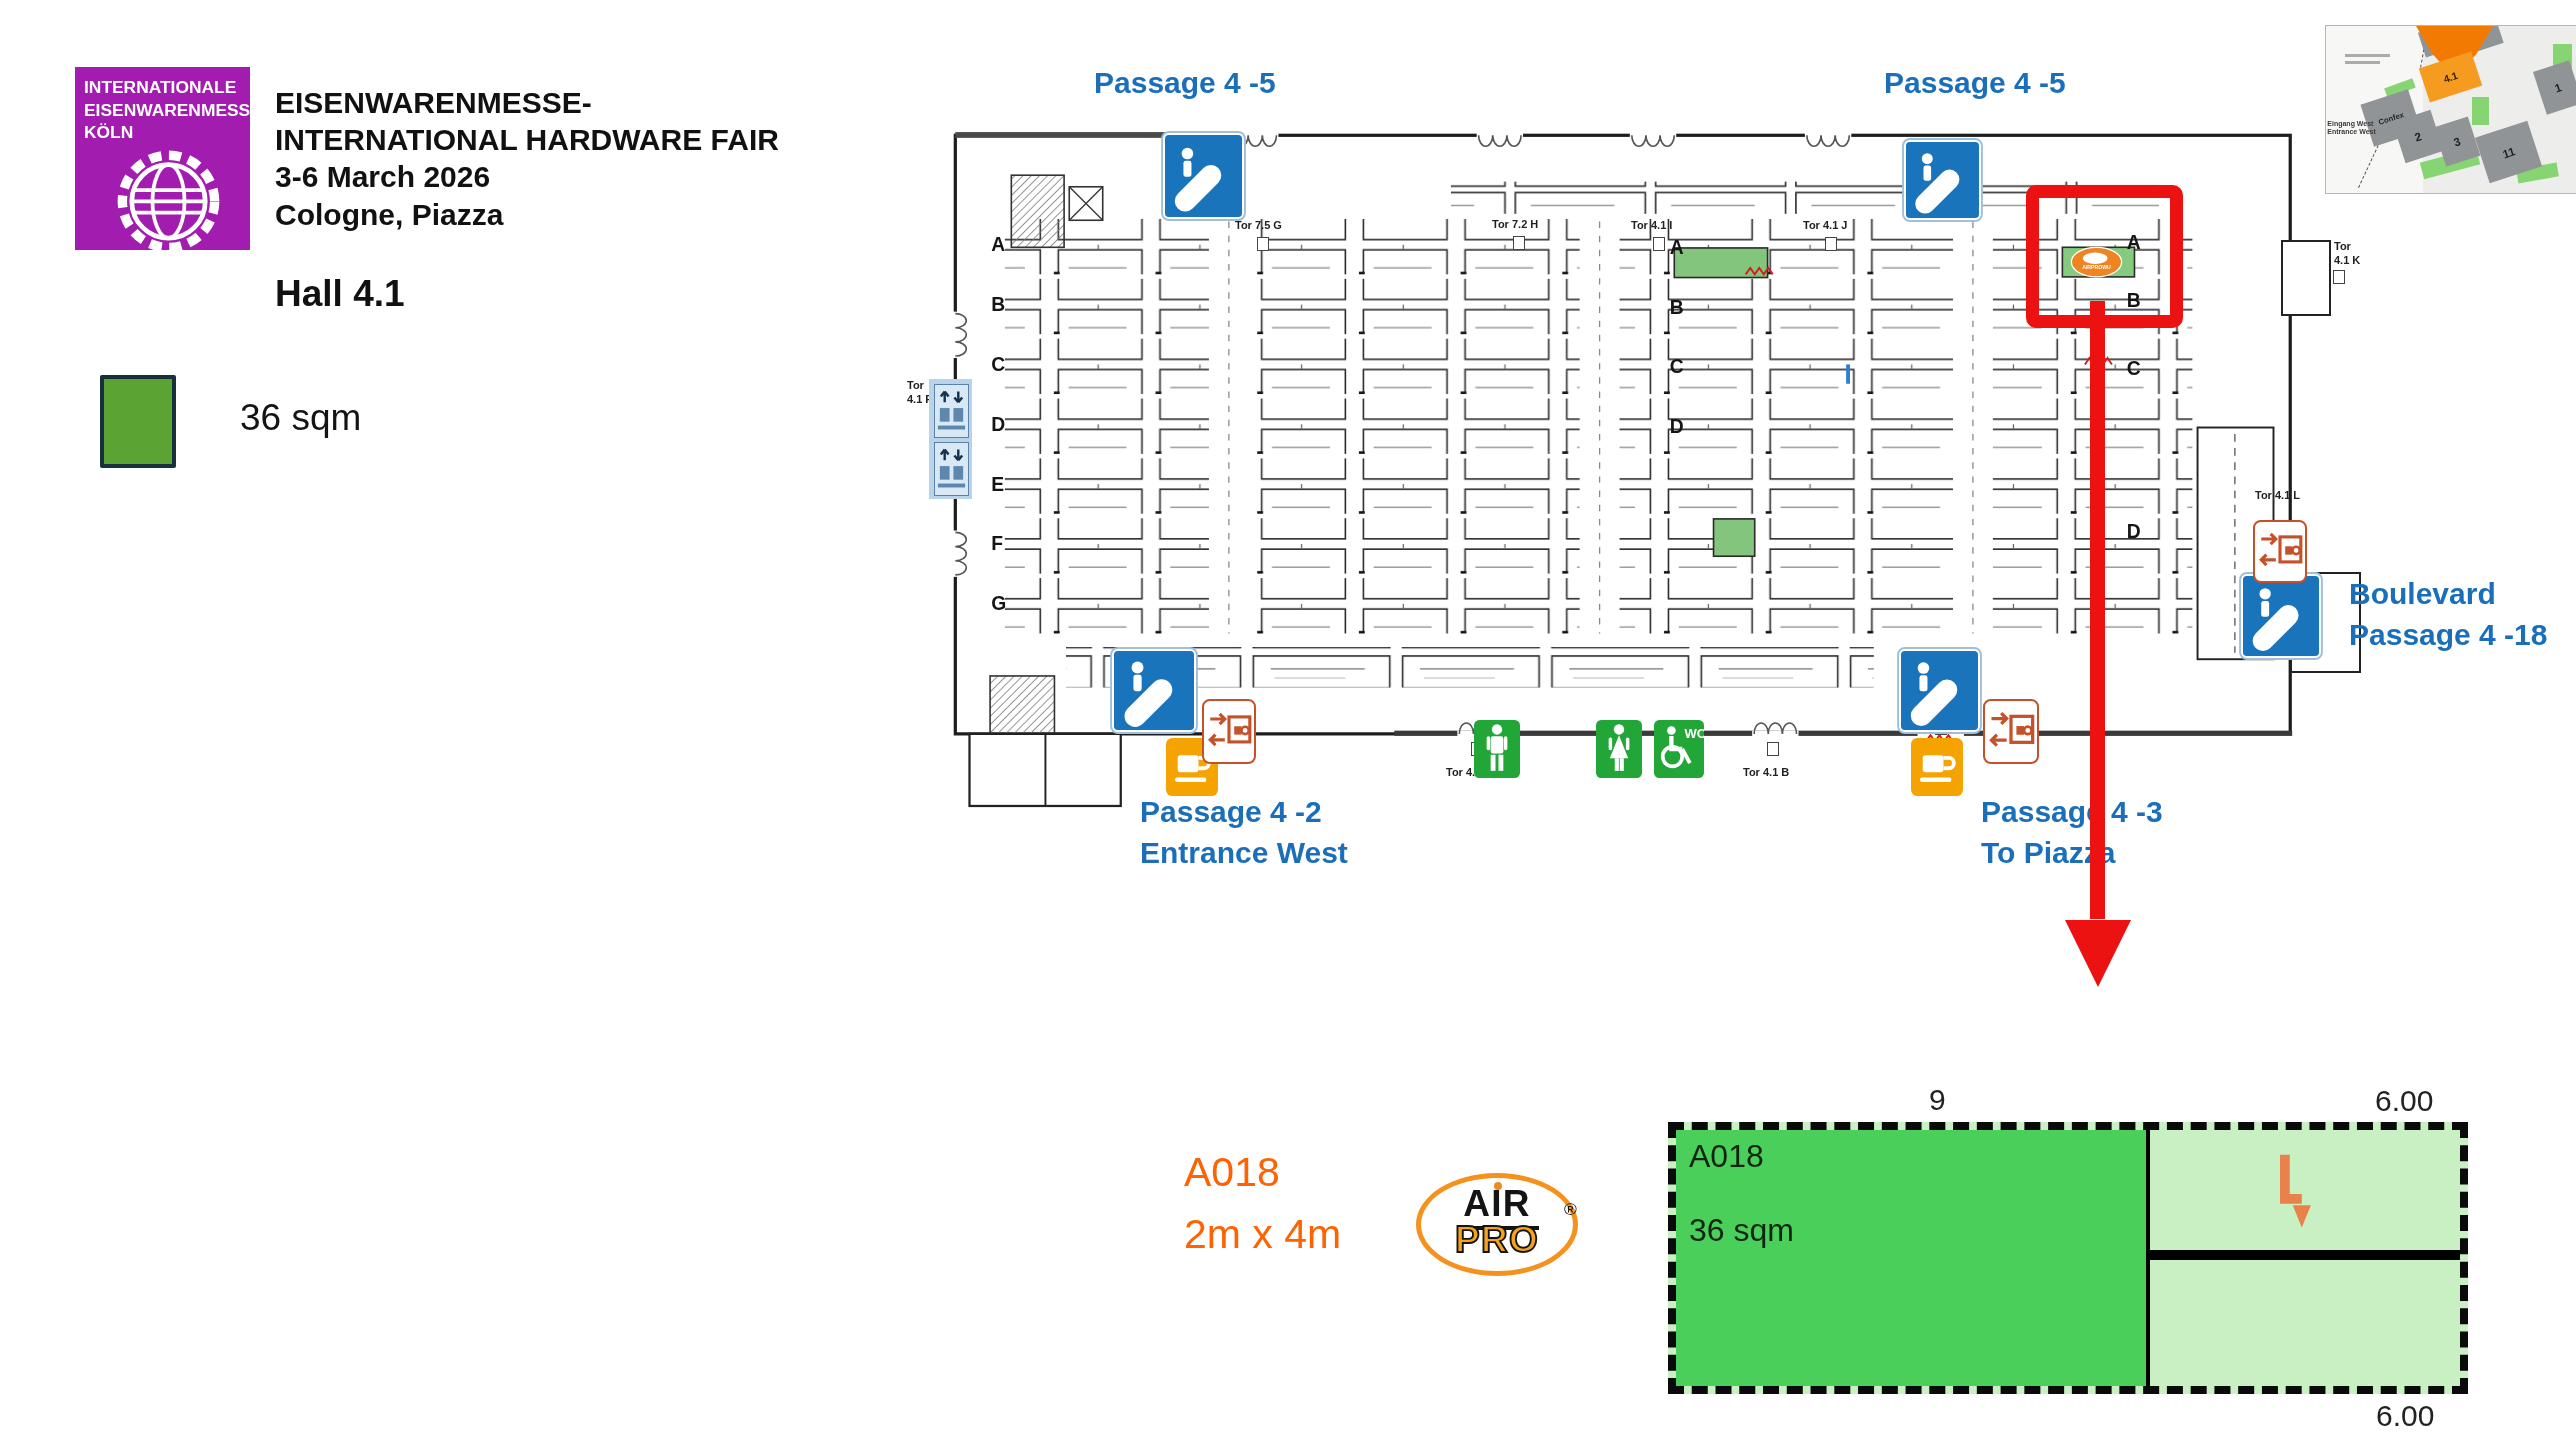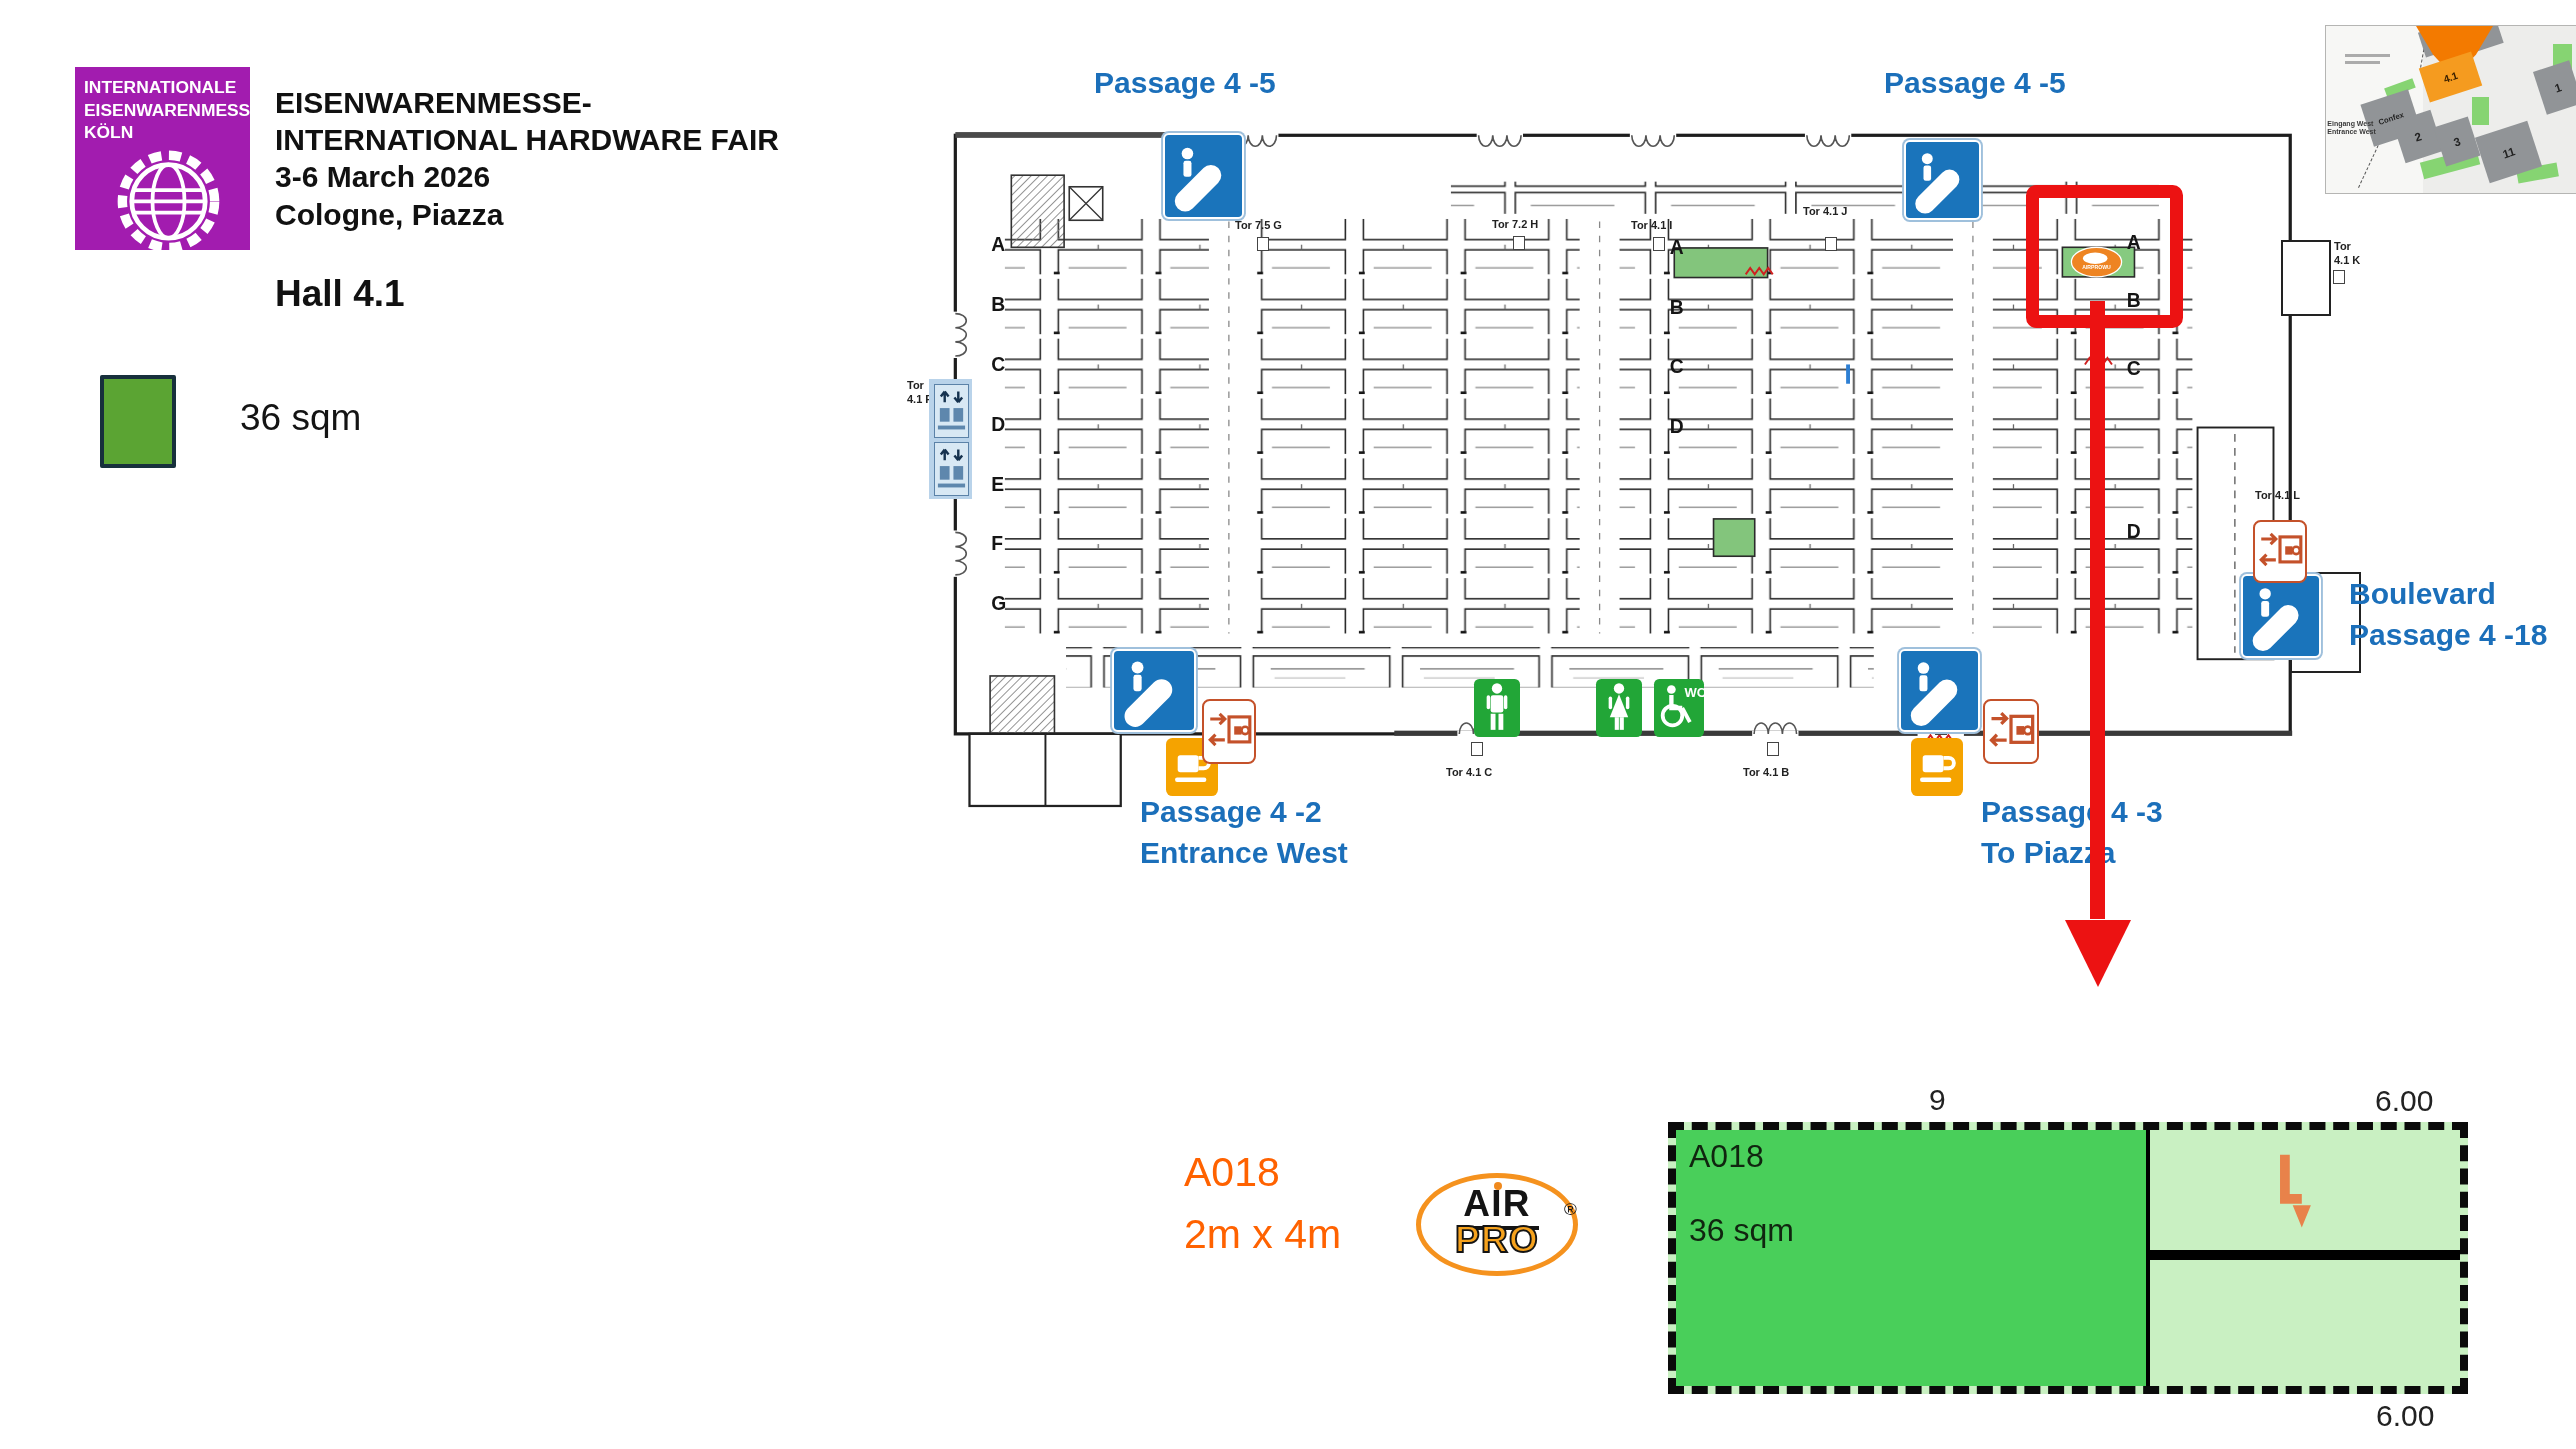--- a/index.html
+++ b/index.html
@@ -17,21 +17,21 @@
   
   .passage{color:#1b6fba;font-weight:700;font-size:30px;line-height:41px;z-index:6;white-space:nowrap;}
   .tor{font-weight:700;font-size:11px;color:#222;z-index:6;line-height:13.5px;white-space:nowrap;}
   .gate{position:absolute;width:9.7px;height:12.2px;border:1.3px solid #444;background:#fff;z-index:5;}
   .rowsvgtext{font-weight:bold;}
   
   .esc{background:#1a74bb;border:2.6px solid #fff;border-radius:5.8px;box-shadow:0 0 0 1.9px #9fc0dc;z-index:10;}
   .esc svg,.coffee svg,.charge svg,.wc svg{width:100%;height:100%;display:block;}
   .coffee{background:#f5a300;border-radius:6.4px;z-index:10;}
   .charge{background:#fff;border:2.6px solid #c4512a;border-radius:7.7px;z-index:11;}
-  .wc{background:#22a637;border-radius:5.2px;z-index:10;}
+  .wc{background:#22a637;border-radius:5.2px;z-index:10;margin-top:41px;}
   .lift-panel{background:#b9d3ea;z-index:9;}
   .lift{position:absolute;width:33px;height:52px;background:#d8e8f4;border:1.3px solid #5b82a8;}
   
   .red-rect{left:2026px;top:185px;width:131px;height:117px;border:13.5px solid #ec1212;border-radius:10.3px;z-index:30;}
   .red-shaft{left:2090px;top:301px;width:15px;height:618px;background:#ec1212;z-index:30;}
   .red-head{left:2065px;top:920px;width:0;height:0;border-left:33px solid transparent;border-right:33px solid transparent;border-top:67px solid #ec1212;z-index:30;}
   
   .minimap{left:2325px;top:25px;width:251px;height:167px;background:#ededeb;border:0.6px solid #b5b5b3;overflow:hidden;z-index:5;}
   .mm-bld{position:absolute;background:#919497;color:#232323;font-weight:700;display:flex;align-items:center;justify-content:center;}
   .mm-green{position:absolute;background:#86d472;}
@@ -187,21 +187,21 @@
 <div class="gate" style="left:1653px;top:237px"></div>
 <div class="gate" style="left:1825px;top:237px"></div>
 <div class="gate" style="left:2333px;top:270px"></div>
 <div class="gate" style="left:1471px;top:742px"></div>
 <div class="gate" style="left:1767px;top:742px"></div>
 <div class="gate" style="left:1935px;top:721px"></div>
 
 <div class="abs tor" style="left:1235px;top:219px">Tor 7.5 G</div>
 <div class="abs tor" style="left:1492px;top:218px">Tor 7.2 H</div>
 <div class="abs tor" style="left:1631px;top:219px">Tor 4.1 I</div>
-<div class="abs tor" style="left:1803px;top:205px">Tor 4.1 J</div>
+<div class="abs tor" style="left:1803px;top:219px">Tor 4.1 J</div>
 <div class="abs tor" style="left:2334px;top:240px">
   <span style="display:block">Tor</span>
     <span style="display:block">4.1 K</span>
 </div>
 <div class="abs tor" style="left:2255px;top:489px">Tor 4.1 L</div>
 <div class="abs tor" style="left:907px;top:379px">
   <span style="display:block">Tor</span>
     <span style="display:block">4.1 F</span>
 </div>
 <div class="abs tor" style="left:1446px;top:766px">Tor 4.1 C</div>

